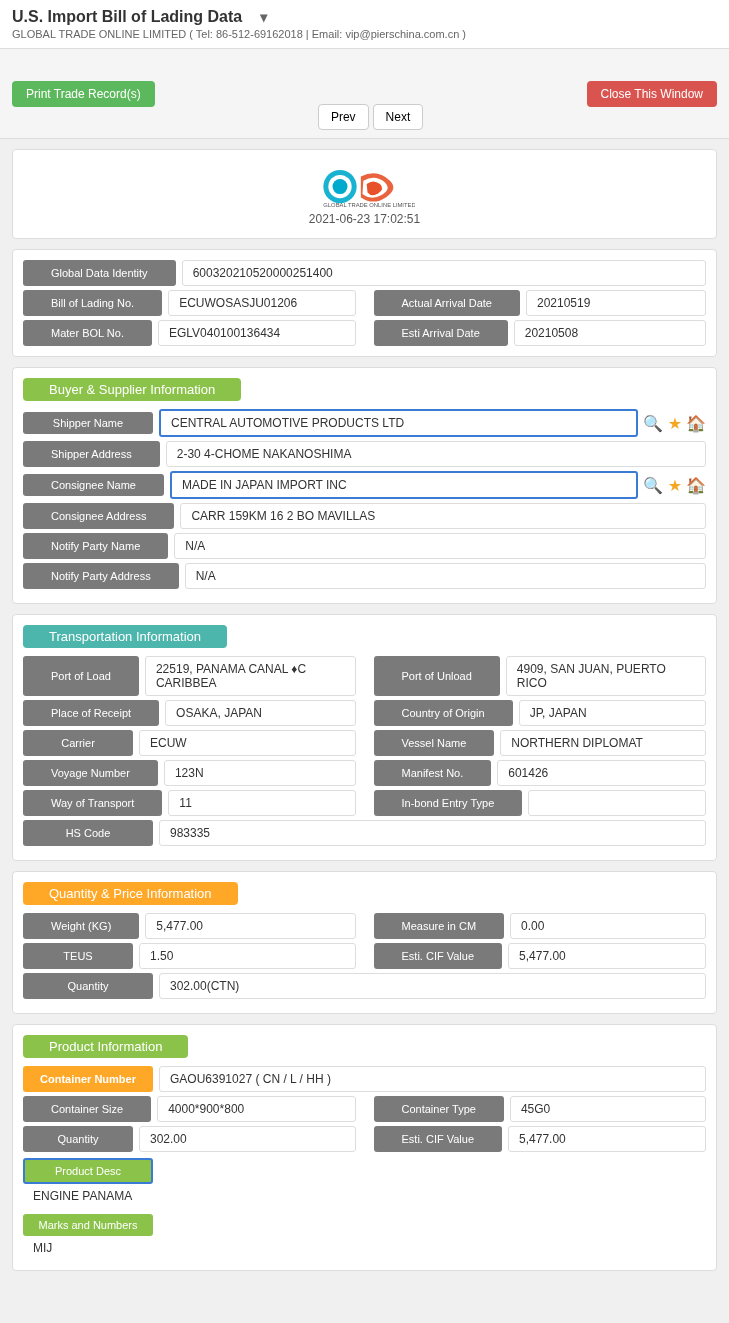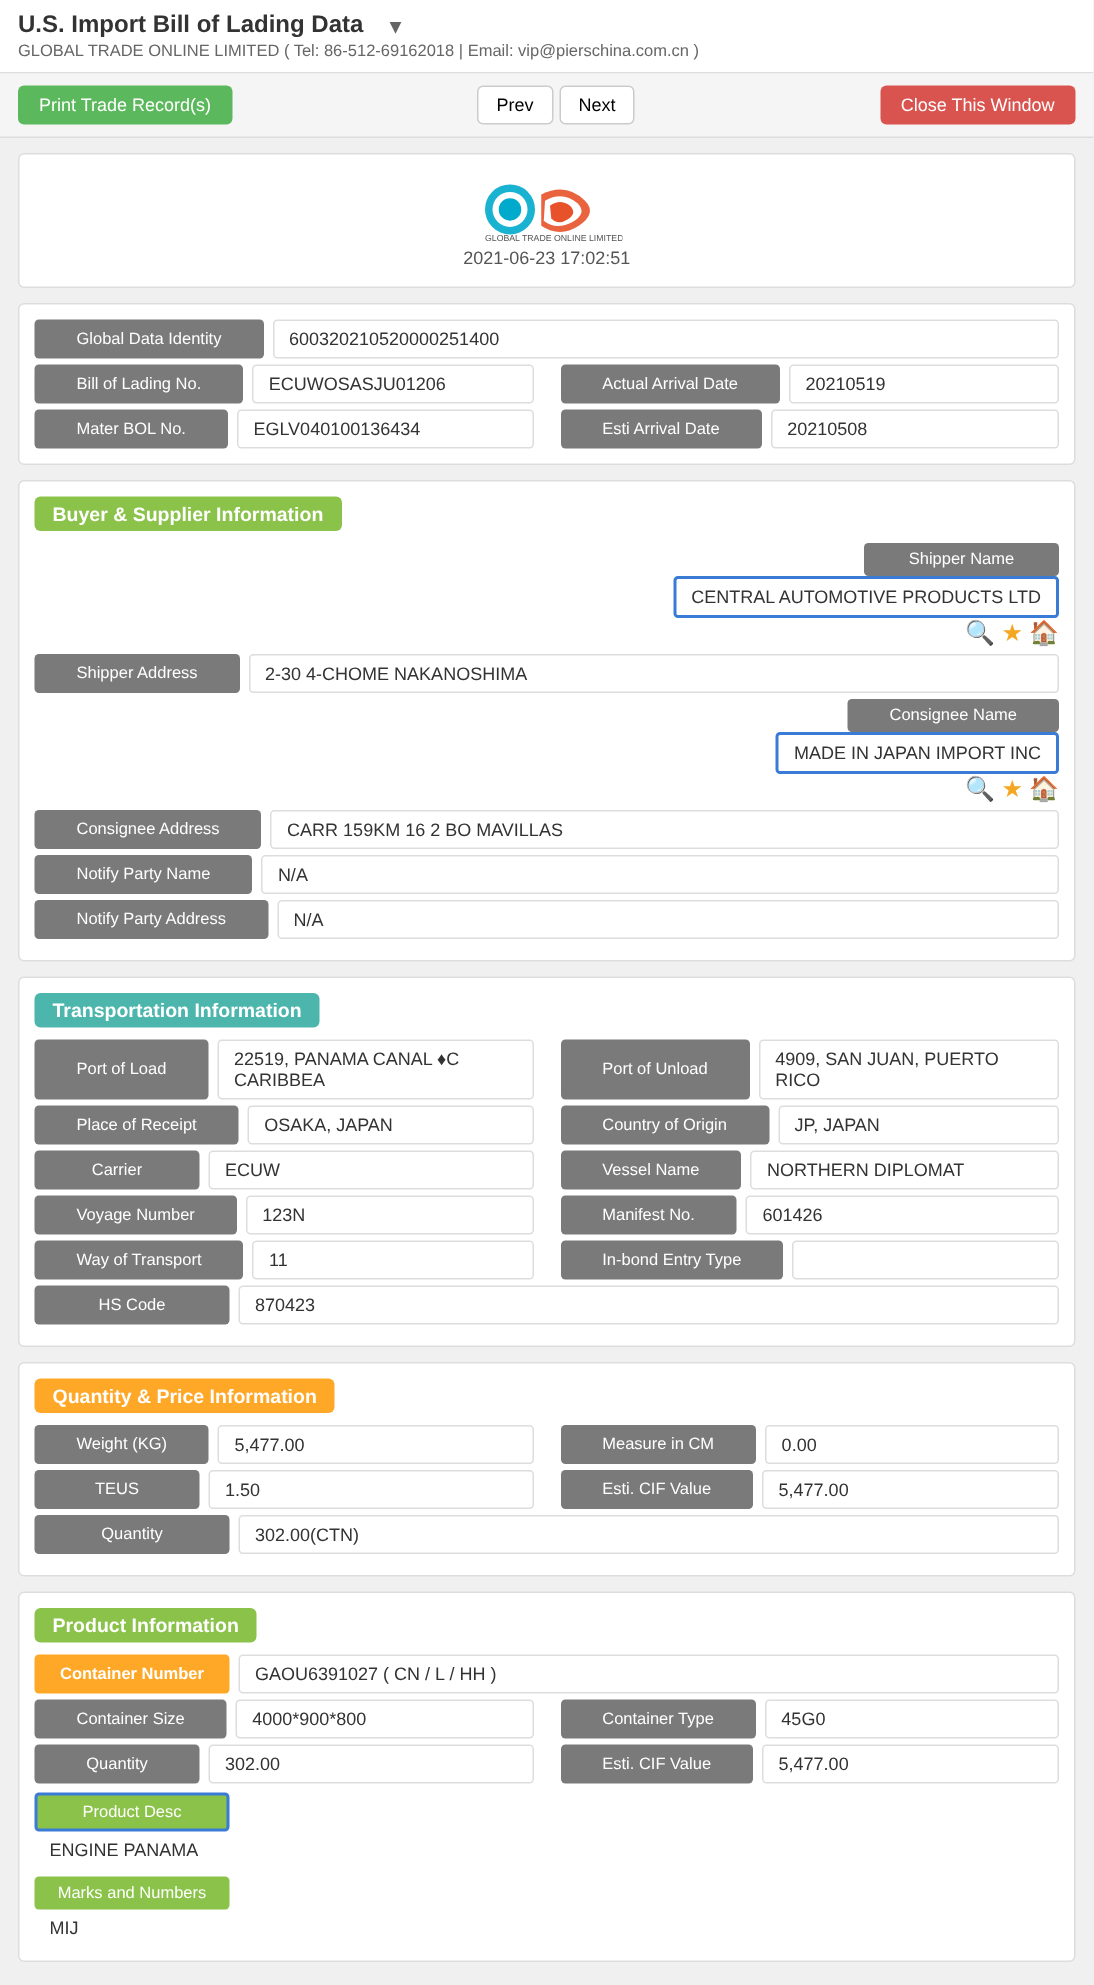--- a/index.html
+++ b/index.html
@@ -26,29 +26,29 @@
     .info-card { background: white; border: 1px solid #ddd; border-radius: 4px; padding: 10px; margin-bottom: 10px; }
     
     .field-row { display: flex; align-items: stretch; margin-bottom: 4px; }
     .field-label { background: #7a7a7a; color: white; padding: 5px 28px; border-radius: 3px; min-width: 130px; text-align: center; font-size: 11px; display: flex; align-items: center; justify-content: center; flex-shrink: 0; }
     .field-value { border: 1px solid #ddd; padding: 5px 10px; flex: 1; font-size: 12px; background: #fff; border-radius: 3px; margin-left: 6px; }
     
     .two-col { display: flex; gap: 18px; }
     .two-col .field-group { flex: 1; display: flex; align-items: stretch; }
     .two-col .field-group .field-label { min-width: 110px; }
     
-    .section-header { display: inline-block; background: #8bc34a; color: white; padding: 4px 12px; border-radius: 4px; font-size: 13px; font-weight: bold; margin-bottom: 8px; }
+    .section-header { display: inline-block; background: #8bc34a; color: white; padding: 4px 26px; border-radius: 4px; font-size: 13px; font-weight: normal; margin-bottom: 8px; }
     .outlined-value { border: 2px solid #3a7bd5 !important; border-radius: 3px; }
     
     .icon-group { display: flex; gap: 4px; align-items: center; margin-left: 6px; }
     .icon-search { color: #666; font-size: 16px; cursor: pointer; }
     .icon-star { color: #f5a623; font-size: 16px; cursor: pointer; }
     .icon-home { color: #e07b39; font-size: 16px; cursor: pointer; }
     
-    .shipper-row { display: flex; align-items: flex-end; flex-direction: column; }
+    .shipper-row { display: flex; align-items: center; }
     .shipper-row .field-value { flex: 1; }
     
     .container-number-label { background: #ffa726; color: white; padding: 5px 10px; border-radius: 3px; min-width: 130px; text-align: center; font-size: 11px; display: flex; align-items: center; justify-content: center; flex-shrink: 0; font-weight: bold; }
     
     .product-desc-label { background: #8bc34a; color: white; padding: 5px 10px; border-radius: 3px; min-width: 130px; text-align: center; font-size: 11px; display: flex; align-items: center; justify-content: center; flex-shrink: 0; border: 2px solid #3a7bd5; cursor: pointer; }
     .marks-label { background: #8bc34a; color: white; padding: 5px 10px; border-radius: 3px; min-width: 130px; text-align: center; font-size: 11px; display: flex; align-items: center; justify-content: center; flex-shrink: 0; }
     
     .plain-value { padding: 5px 10px; font-size: 12px; }
   </style>
 </head>
@@ -58,21 +58,21 @@
   <div class="top-bar">
     <div class="page-title">
       <span>U.S. Import Bill of Lading Data</span>
       <span class="arrow">▾</span>
     </div>
     <div class="subtitle">GLOBAL TRADE ONLINE LIMITED ( Tel: 86-512-69162018 | Email: vip@pierschina.com.cn )</div>
   </div>
 
   <div class="toolbar">
     <button class="btn-print">Print Trade Record(s)</button>
-    <div style="flex:1; display:flex; justify-content:center; gap:4px;">
+    <div style="flex:1; display:flex; justify-content:center; gap:4px;margin-top:47px;">
       <button class="btn-nav">Prev</button>
       <button class="btn-nav">Next</button>
     </div>
     <button class="btn-close">Close This Window</button>
   </div>
 </div>
 
 <div class="content">
 
   <div class="record-header">
@@ -219,21 +219,21 @@
         <div class="field-value">11</div>
       </div>
       <div class="field-group">
         <div class="field-label">In-bond Entry Type</div>
         <div class="field-value"></div>
       </div>
     </div>
 
     <div style="margin-top:4px;" class="field-row">
       <div class="field-label">HS Code</div>
-      <div class="field-value">870423</div>
+      <div class="field-value">983335</div>
     </div>
   </div>
 
   <div class="info-card">
     <div>
       <span class="section-header" style="background:#ffa726;">Quantity &amp; Price Information</span>
     </div>
 
     <div class="two-col">
       <div class="field-group">

